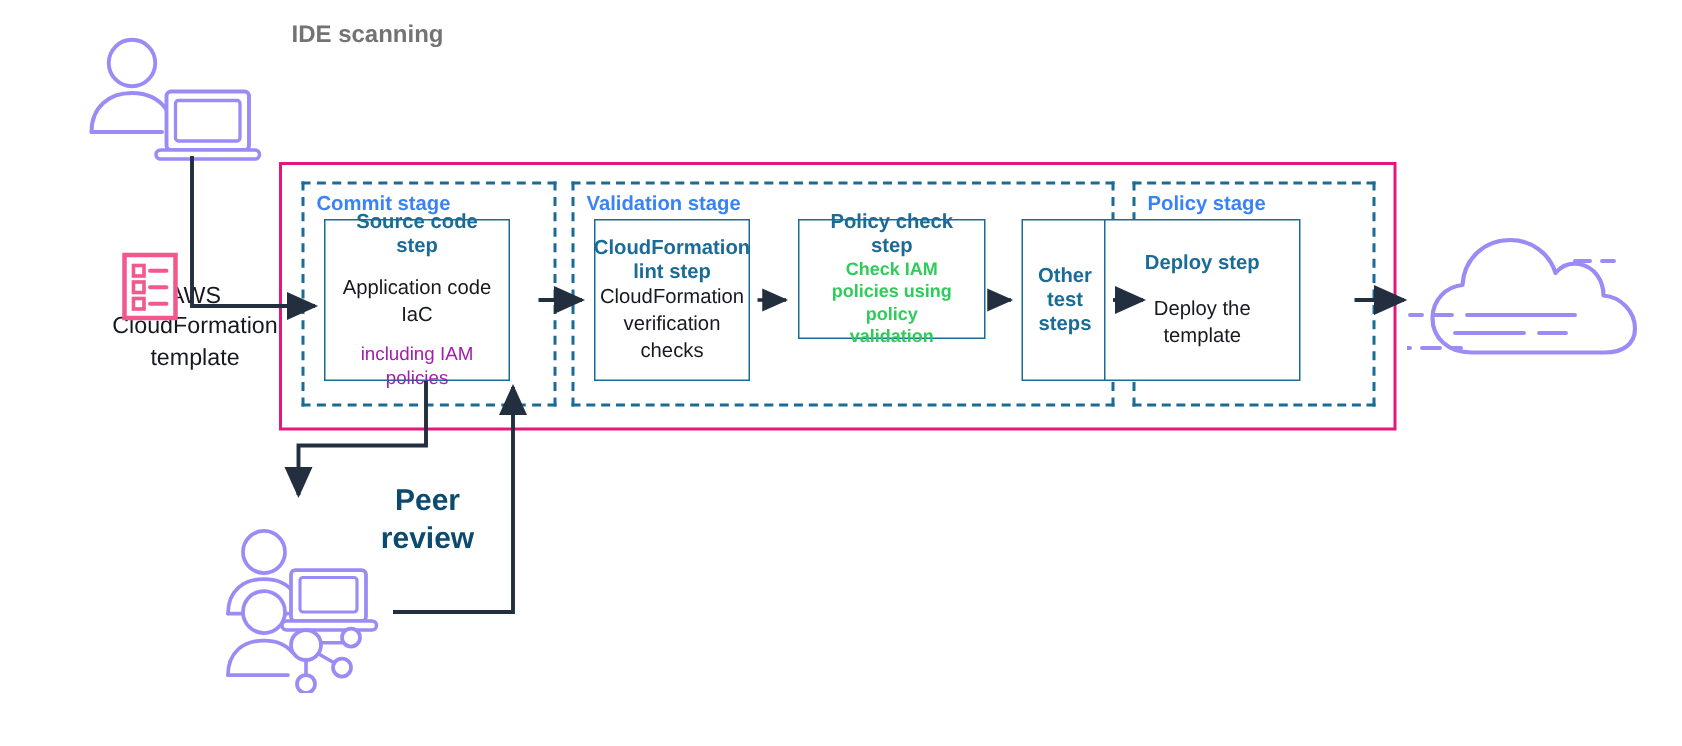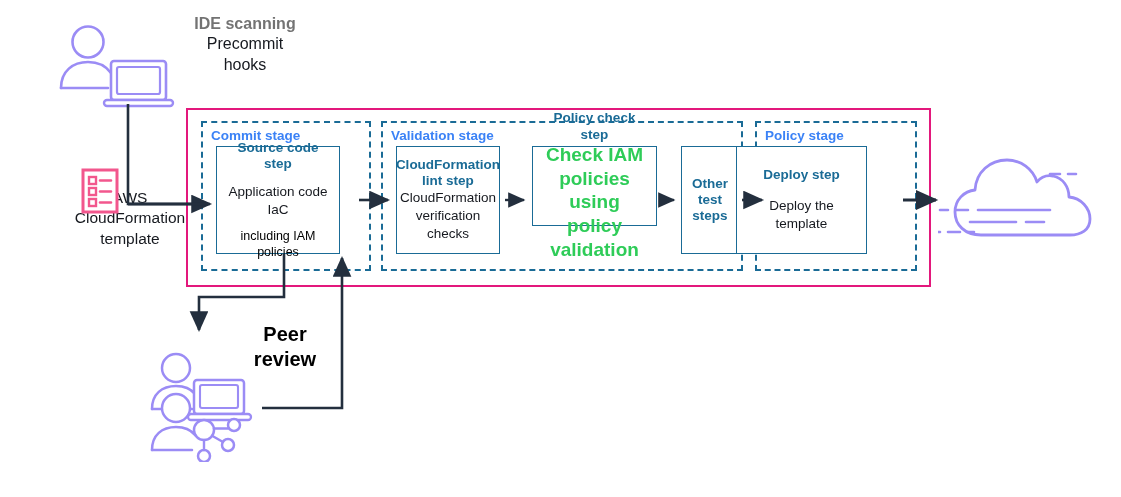--- a/index.html
+++ b/index.html
@@ -31,21 +31,21 @@
   .t-ide .hl{color:#737373;font-weight:700;display:block;}
   .t-ide .nm{color:#16191f;display:block;font-weight:400;}
 
   .t-cfn{
     left:30px; top:188px; width:200px;
     font-size:15.5px; color:#16191f; line-height:1.32;
   }
 
   .t-peer{
     left:230px; top:322px; width:110px;
-    color:#000000; font-weight:700; font-size:20px; line-height:1.25;
+    color:#0c4a6e; font-weight:700; font-size:20px; line-height:1.25;
   }
 
   
   .pipeline-frame{
     left:186px; top:108px; width:745px; height:179px;
     border:2px solid #e3187c;
     box-sizing:border-box;
     background:transparent;
   }
 
@@ -84,22 +84,22 @@
     font-weight:700;
     color:#1a6b96;
     font-size:13.5px;
     line-height:1.2;
   }
   .step-body{
     color:#16191f;
     font-size:13.5px;
     line-height:1.32;
   }
-  .step-body.green{color:#2ecc58;font-weight:700;font-size:19px;line-height:1.25;}
-  .step-body.purple{color:#000000;font-size:12.5px;}
+  .step-body.green{color:#2ecc58;font-weight:700;font-size:12px;line-height:1.25;}
+  .step-body.purple{color:#a21caf;font-size:12.5px;}
 
   #step-source{left:216px; top:146px; width:124px; height:108px;}
   #step-source .step-title{margin-bottom:11px;}
   #step-source .l2{margin-top:0;}
   #step-source .l3{margin-top:9px;}
 
   #step-lint{left:396px; top:146px; width:104px; height:108px;}
   #step-policy{left:532px; top:146px; width:125px; height:80px;}
   #step-other{left:681px; top:146px; width:58px; height:108px;}
   #step-deploy{left:736px; top:146px; width:131px; height:108px;}
@@ -115,21 +115,20 @@
   #icon-peer{left:148px; top:352px; width:112px; height:110px;}
   #icon-cloud{left:938px; top:152px; width:170px; height:108px;}
 </style>
 </head>
 <body>
 
 <div id="stage">
 
   <div class="lbl t-ide">
     <span class="hl">IDE scanning</span>
-    <span class="nm">Precommit<br>hooks</span>
   </div>
 
   <div class="lbl t-cfn">
     AWS<br>CloudFormation<br>template
   </div>
 
   <div class="lbl t-peer">
     Peer<br>review
   </div>
 

